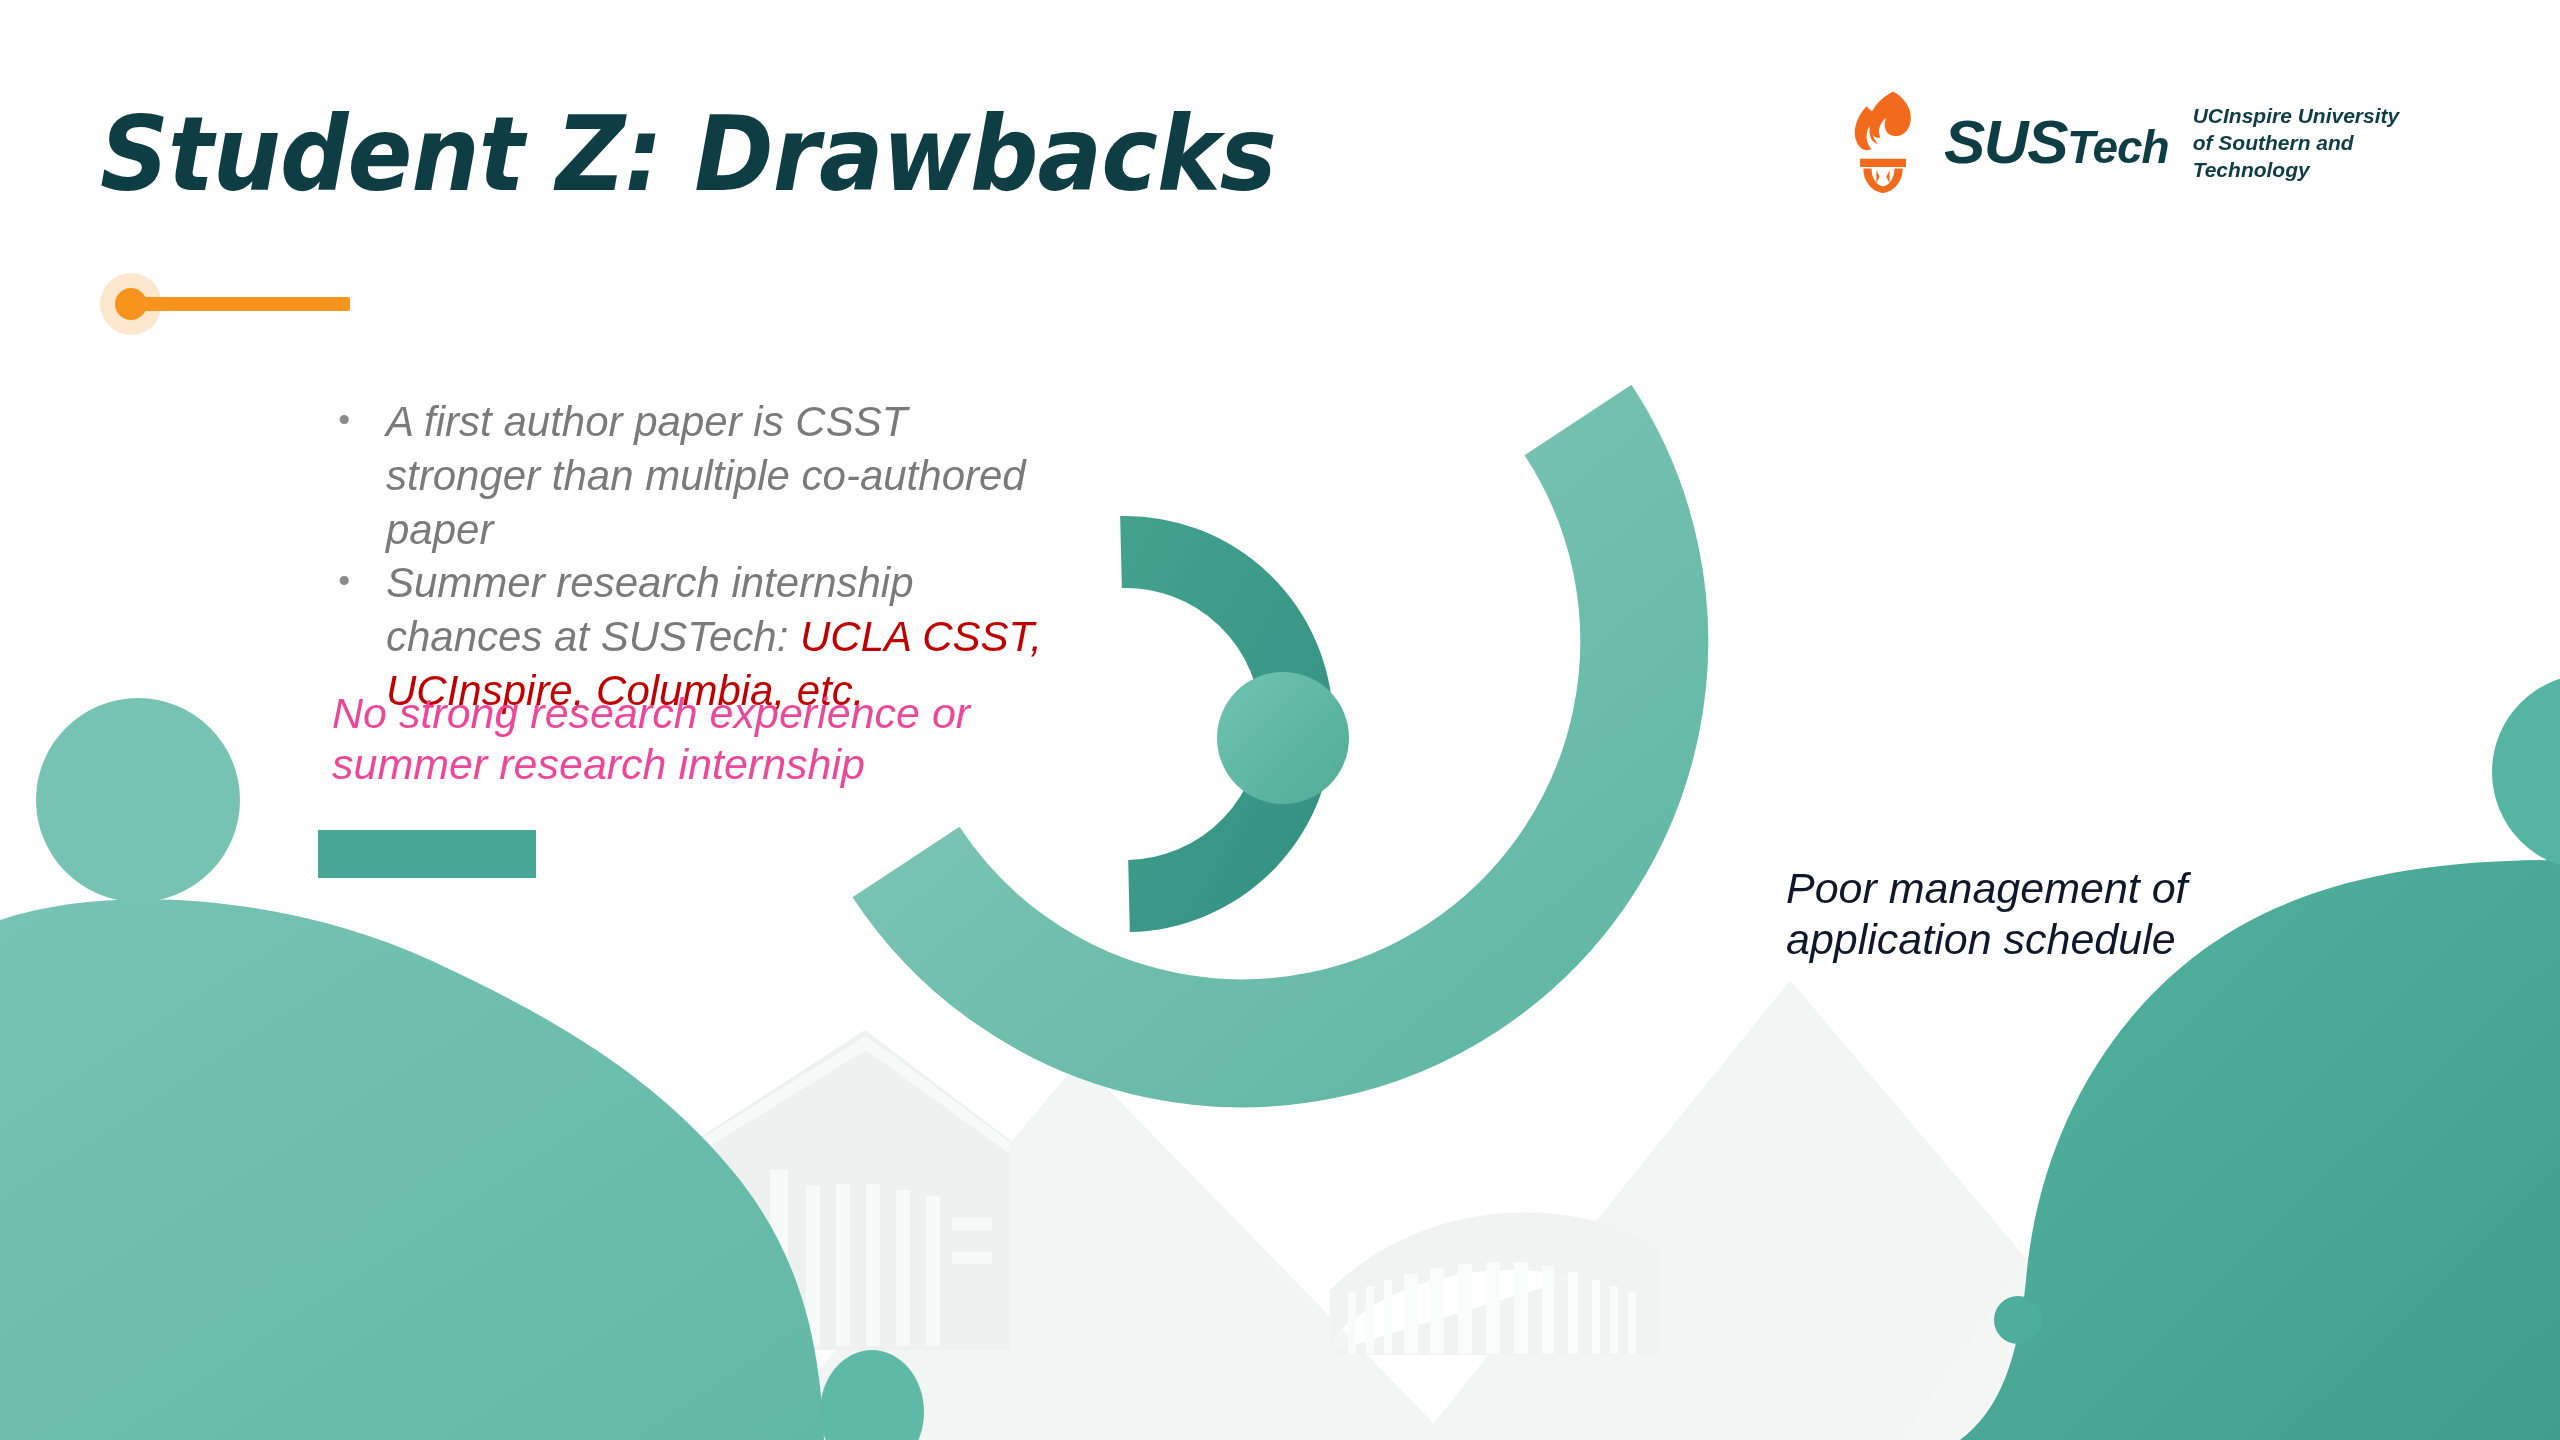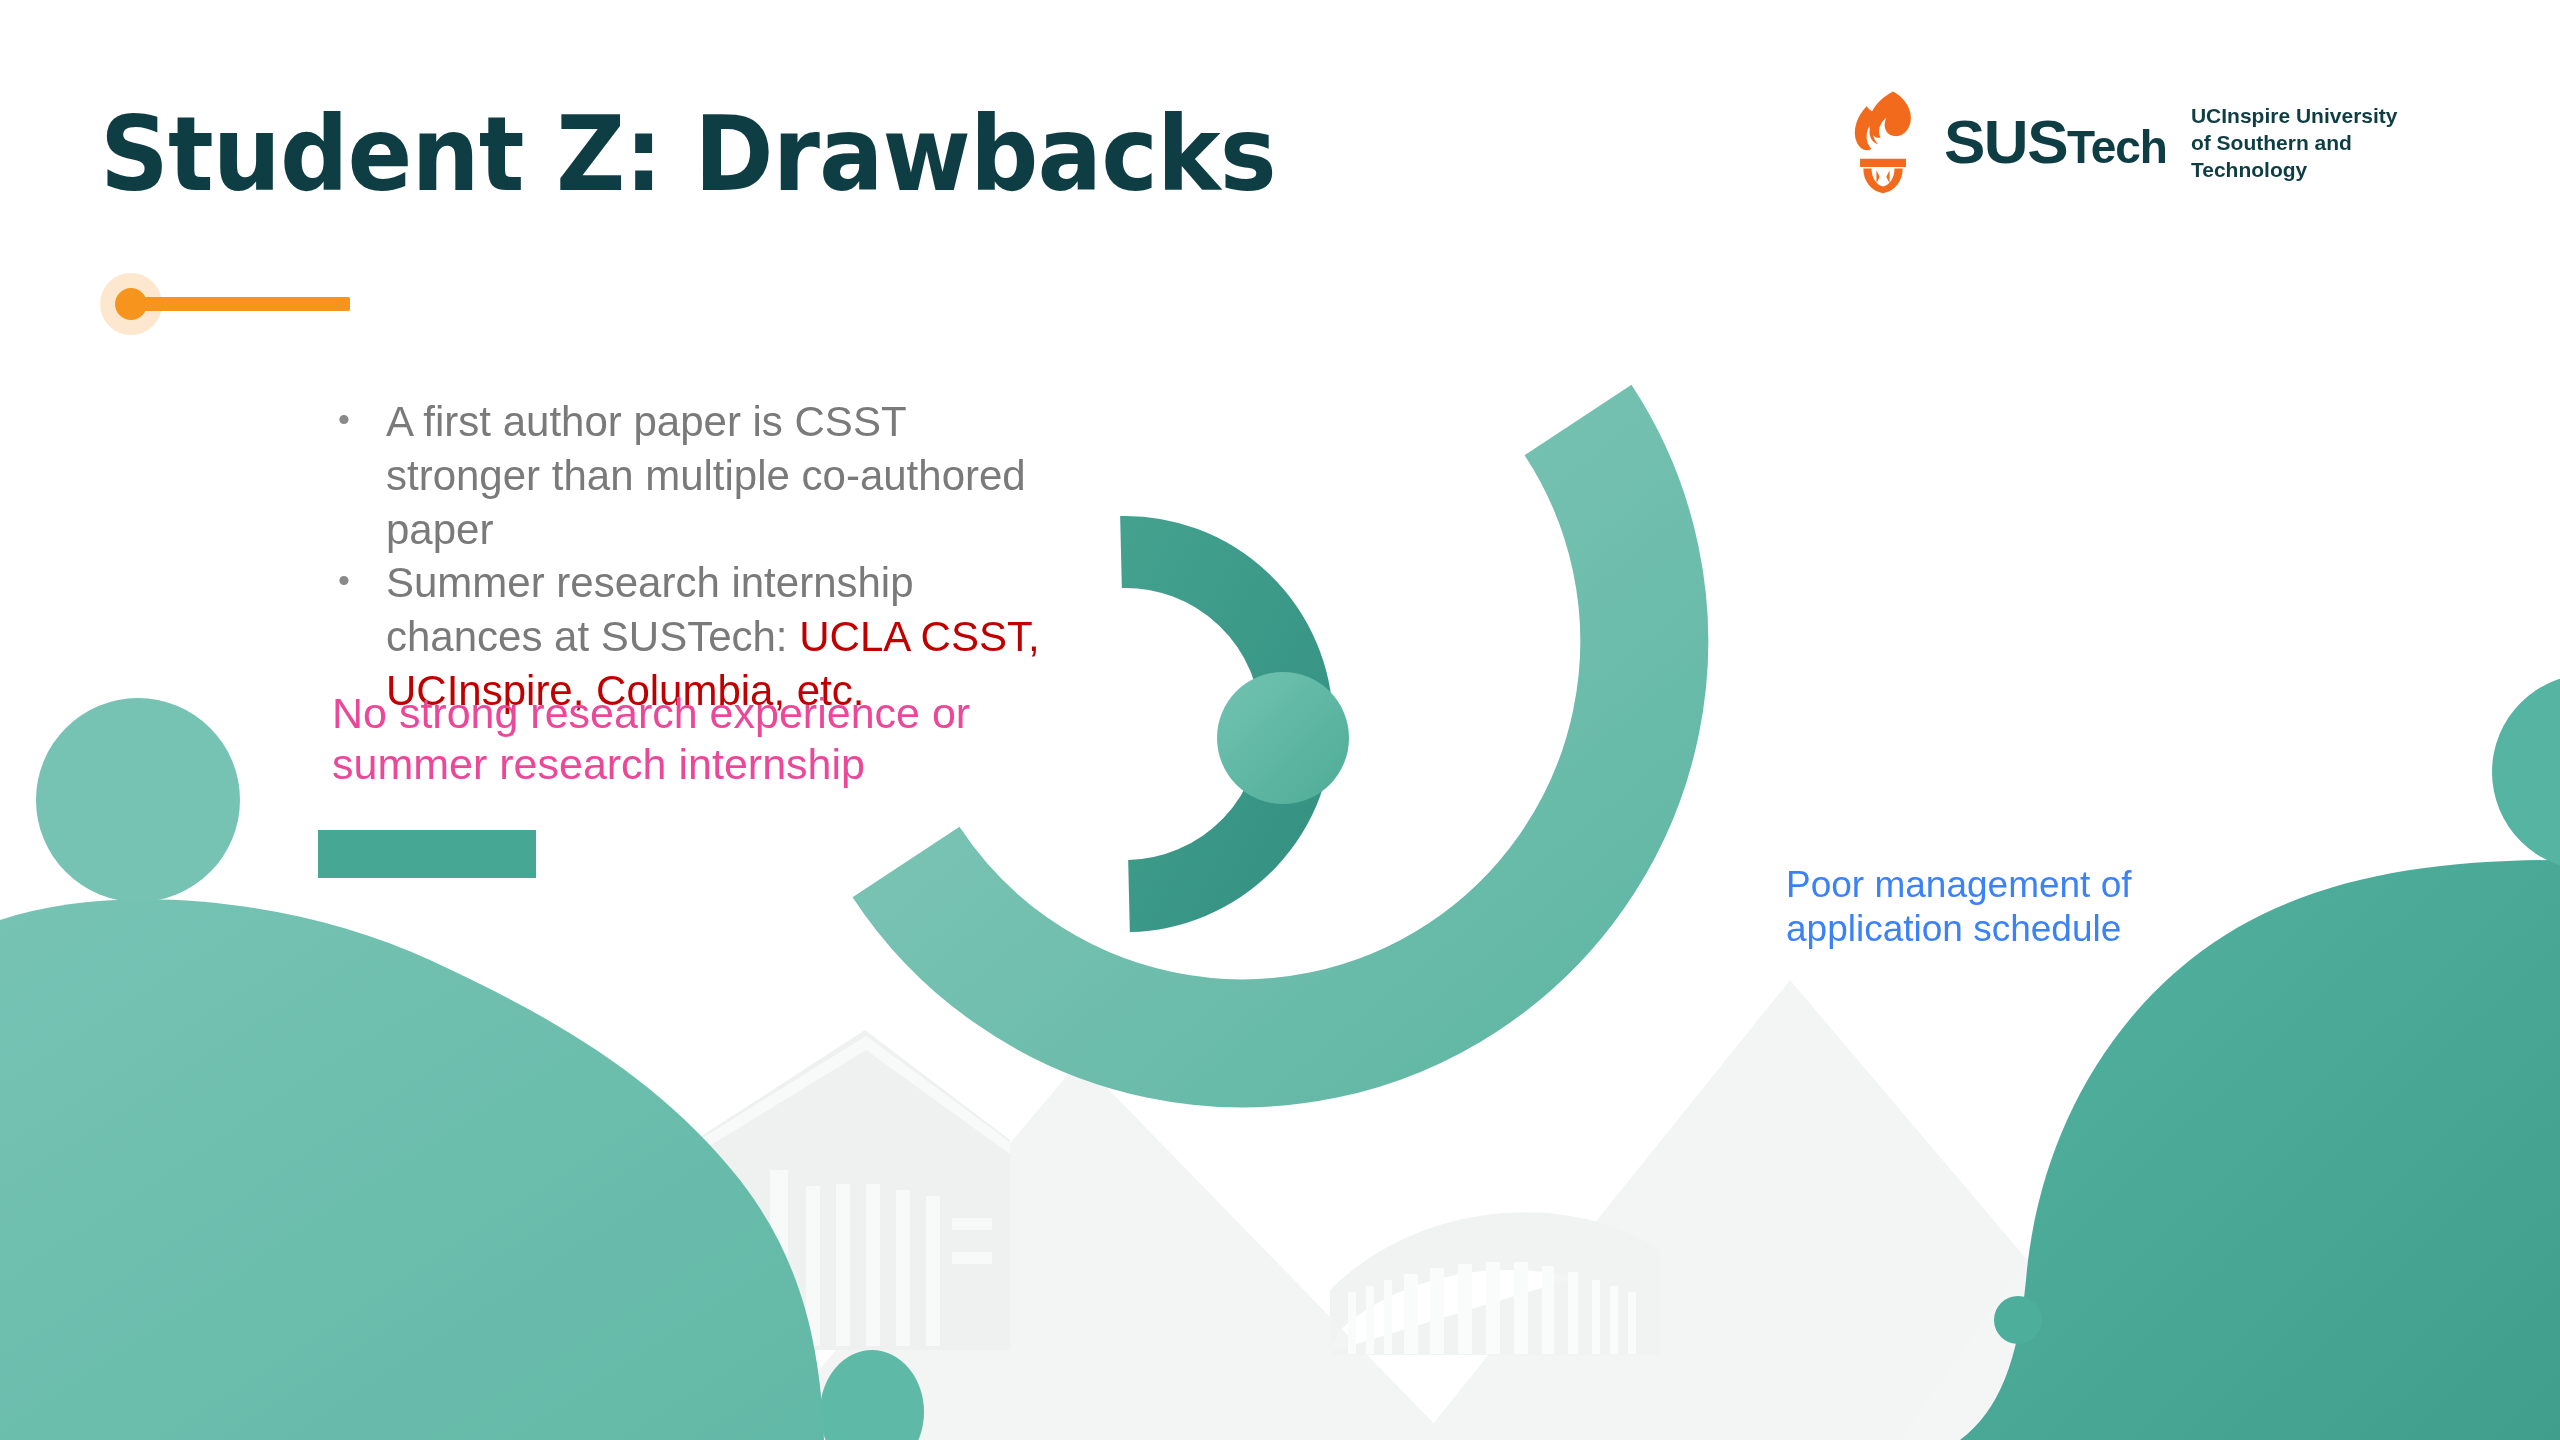--- a/index.html
+++ b/index.html
@@ -9,20 +9,21 @@
   }
   body {
     font-family: "Liberation Sans", sans-serif;
   }
   #slide {
     position: relative;
     width: 2560px;
     height: 1440px;
     overflow: hidden;
     background: #ffffff;
+    font-style: italic;
   }
 
   
   #bg-decor {
     position: absolute;
     left: 0; top: 0;
     width: 2560px; height: 1440px;
     pointer-events: none;
   }
 
@@ -135,23 +136,23 @@
     color: #3B6FC4;
     margin-top: 52px;
     margin-bottom: 34px;
     width: 510px;
   }
   #right-text-2 {
     position: absolute;
     left: 1786px;
     top: 863px;
     width: 430px;
-    font-size: 37px;
+    font-size: 43px;
     line-height: 1.19;
-    color: #3b82f6;
+    color: #0f172a;
   }
 
   
   #left-bar {
     position: absolute;
     left: 318px;
     top: 830px;
     width: 218px;
     height: 48px;
     background: #46A795;

